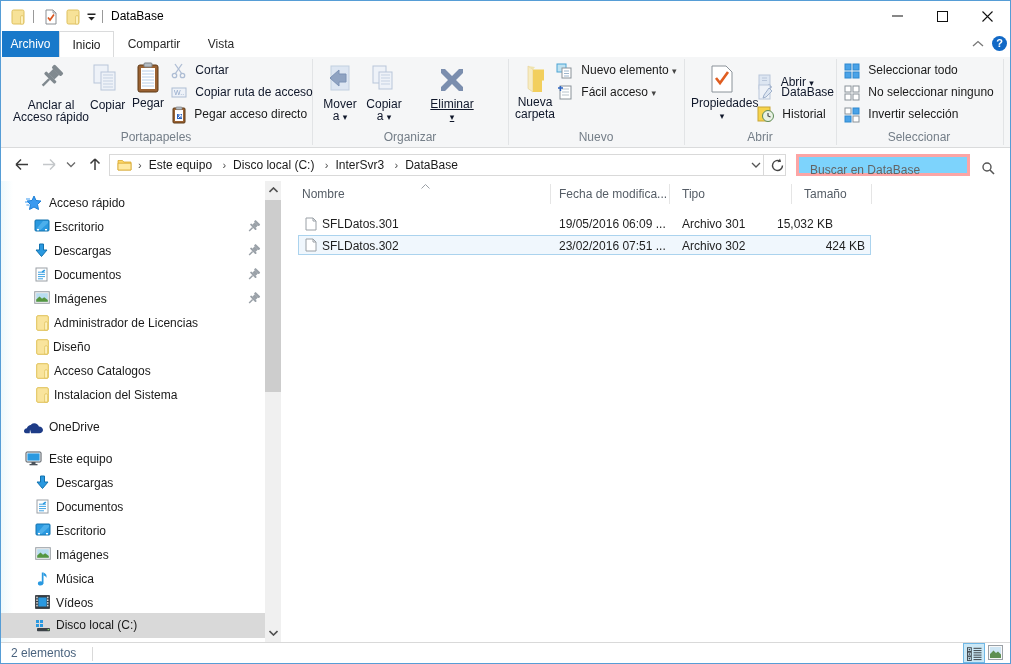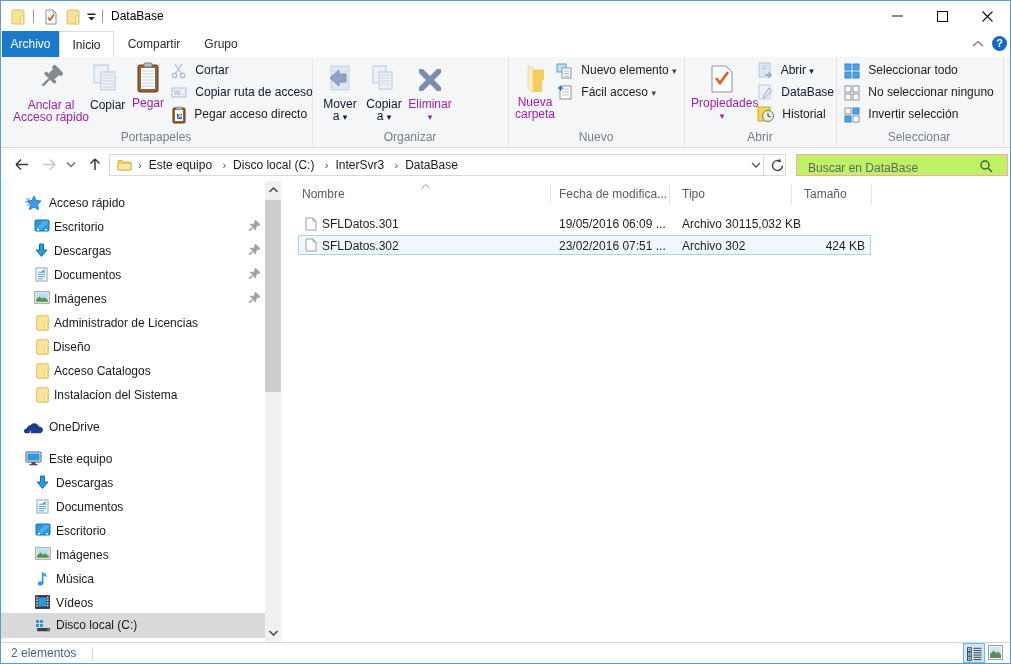--- a/index.html
+++ b/index.html
@@ -17,30 +17,30 @@
 
 #tabrow { position:absolute; left:0; top:30px; width:100%; height:26px; background:#fff; }
 .tab { position:absolute; top:0; height:26px; line-height:26px; text-align:center; font-size:12px; color:#2b2b2b; }
 #tab-archivo { left:1px; width:57px; background:#1979ca; color:#fff; }
 #tab-inicio { left:58px; width:55px; background:#fff; border:1px solid #dadbdc; border-bottom:none; color:#1a1a1a; }
 
 
 #ribbon { position:absolute; left:0; top:56px; width:100%; height:91px; background:#f5f6f7; border-bottom:1px solid #dadbdc; }
 .rsep { position:absolute; top:2px; width:1px; height:86px; background:#e2e4e6; }
 .rlabel { position:absolute; top:72px; height:16px; line-height:16px; font-size:12px; color:#747e88; text-align:center; }
-.rbig { position:absolute; top:3px; text-align:center; font-size:12px; color:#a21caf; }
+.rbig { position:absolute; top:3px; text-align:center; font-size:12px; color:#0f172a; }
 .rbig .cap { line-height:12px; }
 .rsmall { position:absolute; font-size:12px; color:#1a1a1a; height:21px; line-height:21px; }
 .dis { color:#0f172a; }
 .rsmall svg, .rsmall .ric { vertical-align:middle; margin-right:4px; }
 
 
 #addrrow { position:absolute; left:0; top:147px; width:100%; height:33px; background:#fff; }
 #addrbox { position:absolute; left:108px; top:6px; width:677px; height:22px; border:1px solid #d9d9d9; background:#fff; }
-#searchbox { position:absolute; left:795px; top:6px; width:212px; height:22px; border:1px solid #fca5a5; background:#bef264; color:#646464; line-height:20px; }
+#searchbox { position:absolute; left:795px; top:6px; width:174px; height:22px; border:3px solid #fca5a5; background:#7dd3fc; color:#646464; line-height:20px; }
 .crumb { color:#1a1a1a; }
 .carrow { color:#4a4a4a; font-size:11px; padding:0 7px; }
 
 
 #content { position:absolute; left:0; top:180px; width:100%; height:461px; background:#fff; }
 #sidebar { position:absolute; left:0; top:0; width:264px; height:461px; background:linear-gradient(90deg, #eef9fc 0, #ffffff 12px); }
 .sitem { position:absolute; left:0; height:24px; width:264px; line-height:24px; font-size:12px; white-space:nowrap; }
 .sitem .lab { position:absolute; top:0; }
 .sicon { position:absolute; top:4px; }
 .pin { position:absolute; left:246px; top:5px; }
@@ -88,21 +88,21 @@
         <rect x="17.5" y="10.5" width="10" height="10" fill="none" stroke="#111" stroke-width="1"></rect>
       </svg>
     <svg class="winbtn" style="left:964px;" width="45" height="30" viewBox="0 0 45 30">
         <path d="M17.5 10.5 L27.5 20.5 M27.5 10.5 L17.5 20.5" stroke="#111" stroke-width="1.1"></path>
       </svg>
   </div>
   <div id="tabrow">
     <div id="tab-archivo" class="tab">Archivo</div>
     <div id="tab-inicio" class="tab">Inicio</div>
     <div class="tab" style="left:113px;width:80px;">Compartir</div>
-    <div class="tab" style="left:191px;width:58px;">Grupo</div>
+    <div class="tab" style="left:191px;width:58px;">Vista</div>
     <svg class="abs" style="left:971px;top:9px;" width="12" height="8" viewBox="0 0 12 8">
         <path d="M1 6 L6 1.5 L11 6" fill="none" stroke="#777" stroke-width="1.3"></path>
       </svg>
     <div class="abs" style="left:991px;top:5px;width:15px;height:15px;border-radius:50%;background:#1269c6;color:#fff;font-size:11px;font-weight:bold;text-align:center;line-height:15px;">?</div>
   </div>
   <div id="ribbon">
 
     <div class="rsep" style="left:311px;"></div>
     <div class="rsep" style="left:507px;"></div>
     <div class="rsep" style="left:683px;"></div>
@@ -190,21 +190,21 @@
         <g stroke="#b9c6da" fill="#eef2f8">
             <rect x="3" y="1" width="13" height="17"></rect>
             <rect x="9" y="7" width="13" height="17"></rect>
           </g>
         <g stroke="#c5d1e2">
             <path d="M11 10 h9 M11 13 h9 M11 16 h9 M11 19 h9"></path>
           </g>
       </svg>
       <div class="cap">Copiar<br>a <span style="font-size:9px;">▾</span></div>
     </div>
-    <div class="rbig" style="left:406px;width:46px;">
+    <div class="rbig" style="left:428px;width:46px;text-decoration:underline;">
       <svg width="30" height="30" viewBox="0 0 30 30" style="margin-top:5px;">
         <path d="M4 4 L8 4 L15 11 L22 4 L26 4 L26 8 L19 15 L26 22 L26 26 L22 26 L15 19 L8 26 L4 26 L4 22 L11 15 L4 8 Z" fill="#7b8eae"></path>
       </svg>
       <div class="cap">Eliminar<br><span style="font-size:9px;">▾</span></div>
     </div>
 
     <div class="rbig" style="left:513px;width:42px;">
       <svg width="26" height="30" viewBox="0 0 26 30" style="margin-top:3px;">
         <path d="M6 3 L11 6.5 L11 29 L6 25.5 Z" fill="#f7ecc2" stroke="#e4cf8a" stroke-width="0.6"></path>
         <path d="M11 6.5 L22 6.5 L22 17.5 L20 17.5 L20 29 L11 29 Z" fill="#f2cf5d"></path>
@@ -229,21 +229,21 @@
       <span>Fácil acceso <span style="font-size:9px;color:#444;">▾</span></span>
     </div>
 
     <div class="rbig" style="left:690px;width:62px;">
       <svg width="26" height="30" viewBox="0 0 26 30" style="margin-top:4px;">
         <path d="M3 2 L17 2 L23 8 L23 28 L3 28 Z" fill="#fff" stroke="#8a9299"></path>
         <path d="M7 14 L11 19 L19 8" fill="none" stroke="#e05d20" stroke-width="2.6"></path>
       </svg>
       <div class="cap">Propiedades<br><span style="font-size:9px;">▾</span></div>
     </div>
-    <div class="rsmall dis" style="left:756px;top:3px;text-align:right;">
+    <div class="rsmall dis" style="left:756px;top:15px;text-align:right;">
       <svg width="17" height="17" viewBox="0 0 17 17">
           <rect x="2" y="1" width="11" height="14" fill="#dde6f2" stroke="#b9c6da"></rect>
           <path d="M5 4h5 M5 6.5h5" stroke="#b9c6da"></path>
           <path d="M8 13 L14 13 M11.5 10.5 L14 13 L11.5 15.5" stroke="#8fa3c2" stroke-width="1.5" fill="none"></path>
         </svg>
       <span>Abrir <span style="font-size:9px;">▾</span></span>
     </div>
     <div class="rsmall dis" style="left:756px;top:25px;">
       <svg width="17" height="17" viewBox="0 0 17 17">
           <rect x="2" y="1" width="11" height="14" fill="#eef2f8" stroke="#b9c6da"></rect>
@@ -545,21 +545,21 @@
       <div class="hsep" style="left:509px;"></div>
       <div class="hsep" style="left:589px;"></div>
       <div class="frow" style="top:33px;">
         <svg class="abs" style="left:7px;top:3px;" width="12" height="14" viewBox="0 0 12 14">
             <path d="M1 1 L8 1 L11 4 L11 13 L1 13 Z" fill="#fff" stroke="#9aa0a6"></path>
             <path d="M8 1 L8 4 L11 4" fill="none" stroke="#9aa0a6"></path>
           </svg>
         <div class="fcell" style="left:24px;">SFLDatos.301</div>
         <div class="fcell" style="left:261px;">19/05/2016 06:09 ...</div>
         <div class="fcell" style="left:384px;">Archivo 301</div>
-        <div class="fcell" style="left:447px;width:120px;text-align:left;">15,032 KB</div>
+        <div class="fcell" style="left:447px;width:120px;text-align:center;">15,032 KB</div>
       </div>
       <div class="frow" style="top:54px;background:#f0f7fd;border:1px solid #abd3ee;">
         <svg class="abs" style="left:6px;top:2px;" width="12" height="14" viewBox="0 0 12 14">
             <path d="M1 1 L8 1 L11 4 L11 13 L1 13 Z" fill="#fff" stroke="#9aa0a6"></path>
             <path d="M8 1 L8 4 L11 4" fill="none" stroke="#9aa0a6"></path>
           </svg>
         <div class="fcell" style="left:23px;">SFLDatos.302</div>
         <div class="fcell" style="left:260px;">23/02/2016 07:51 ...</div>
         <div class="fcell" style="left:383px;">Archivo 302</div>
         <div class="fcell" style="left:446px;width:120px;text-align:right;">424 KB</div>

